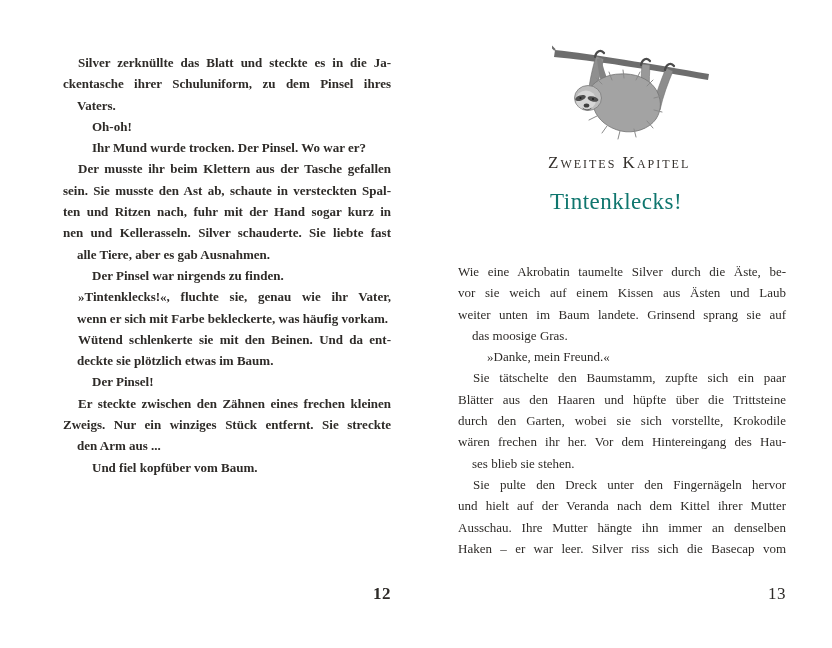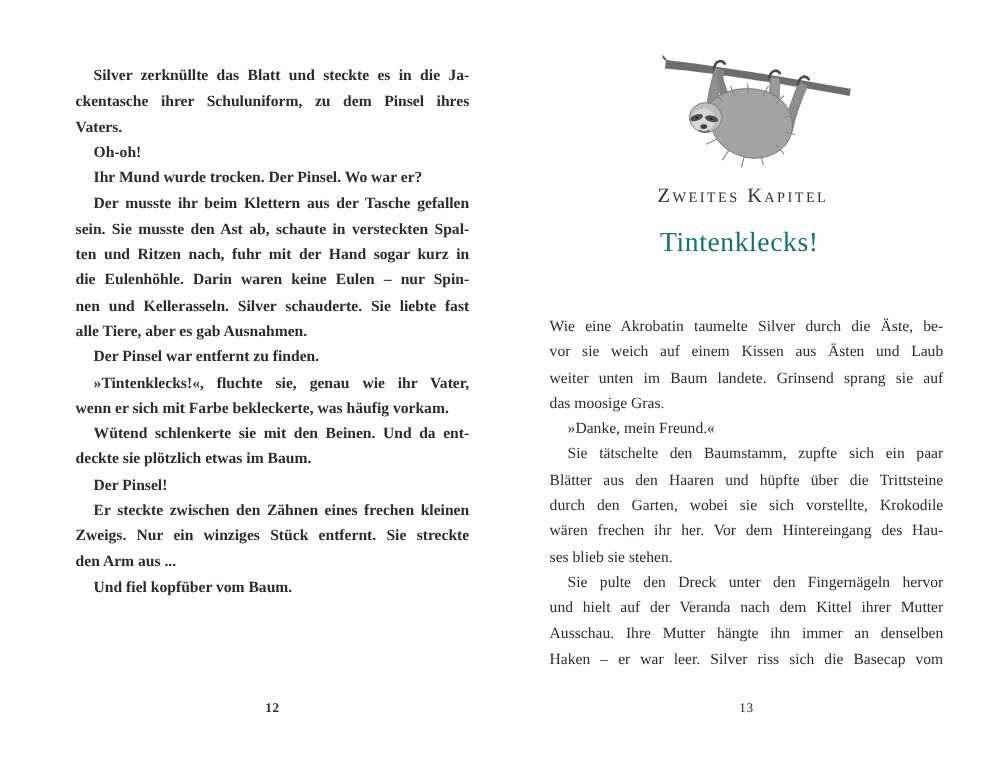--- a/index.html
+++ b/index.html
@@ -25,28 +25,28 @@
     line-height: 21.3px;
   }
   .page-left  .body-text { top: 52px; }
   .page-right .body-text { top: 261px; }
 
   .line {
     text-align: justify;
     text-align-last: justify;
     white-space: normal;
   }
-  .line.lastline { text-align-last: left; }
+  .line.lastline { text-align-last: left; margin-left: 14px; }
   .line.indent   { text-indent: 15px; }
 
   .page-number {
     position: absolute;
     top: 584px; left: 0; width: 328px;
-    text-align: center;
-    font-size: 11px;
+    text-align: right;
+    font-size: 17px;
     letter-spacing: 0.5px;
   }
 
   .sloth-wrap {
     position: absolute;
     left: 94px; top: 36px;
     width: 160px; height: 114px;
   }
   .chapter-label {
     position: absolute;
@@ -70,24 +70,23 @@
 <div class="page page-left">
   <div class="body-text">
       <div class="line indent">Silver zerknüllte das Blatt und steckte es in die Ja-</div>
       <div class="line">ckentasche ihrer Schuluniform, zu dem Pinsel ihres</div>
       <div class="line lastline">Vaters.</div>
       <div class="line indent lastline">Oh-oh!</div>
       <div class="line indent lastline">Ihr Mund wurde trocken. Der Pinsel. Wo war er?</div>
       <div class="line indent">Der musste ihr beim Klettern aus der Tasche gefallen</div>
       <div class="line">sein. Sie musste den Ast ab, schaute in versteckten Spal-</div>
       <div class="line">ten und Ritzen nach, fuhr mit der Hand sogar kurz in</div>
-      <div class="line">die Eulenhöhle. Darin waren keine Eulen – nur Spin-</div>
       <div class="line">nen und Kellerasseln. Silver schauderte. Sie liebte fast</div>
       <div class="line lastline">alle Tiere, aber es gab Ausnahmen.</div>
-      <div class="line indent lastline">Der Pinsel war entfernt zu finden.</div>
+      <div class="line indent lastline">Der Pinsel war nirgends zu finden.</div>
       <div class="line indent">»Tintenklecks!«, fluchte sie, genau wie ihr Vater,</div>
       <div class="line lastline">wenn er sich mit Farbe bekleckerte, was häufig vorkam.</div>
       <div class="line indent">Wütend schlenkerte sie mit den Beinen. Und da ent-</div>
       <div class="line lastline">deckte sie plötzlich etwas im Baum.</div>
       <div class="line indent lastline">Der Pinsel!</div>
       <div class="line indent">Er steckte zwischen den Zähnen eines frechen kleinen</div>
       <div class="line">Zweigs. Nur ein winziges Stück entfernt. Sie streckte</div>
       <div class="line lastline">den Arm aus ...</div>
       <div class="line indent lastline">Und fiel kopfüber vom Baum.</div>
     </div>

